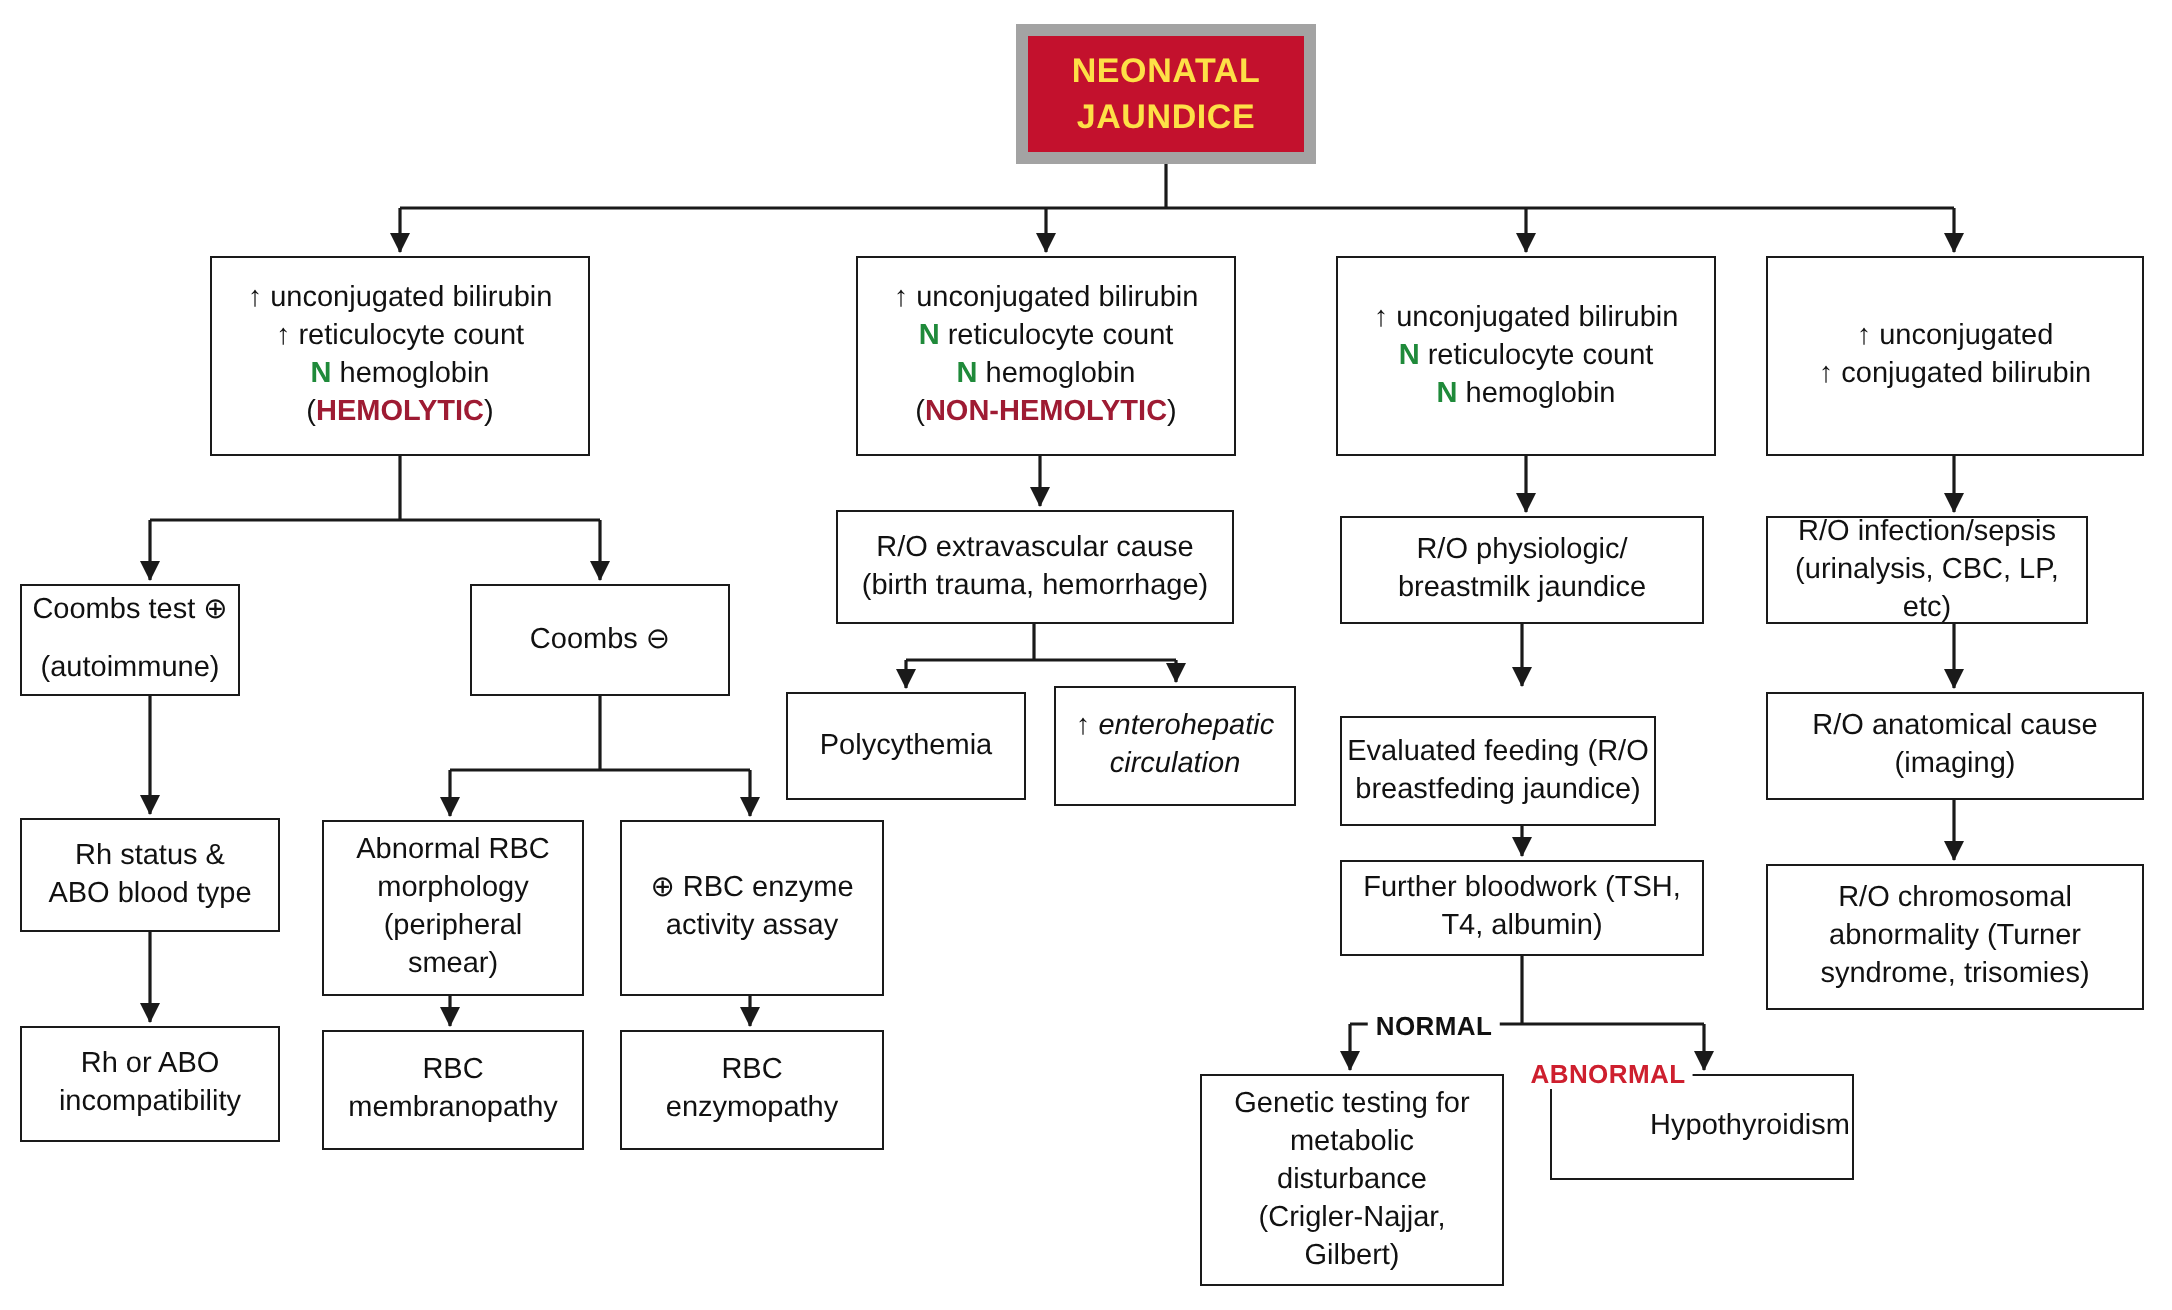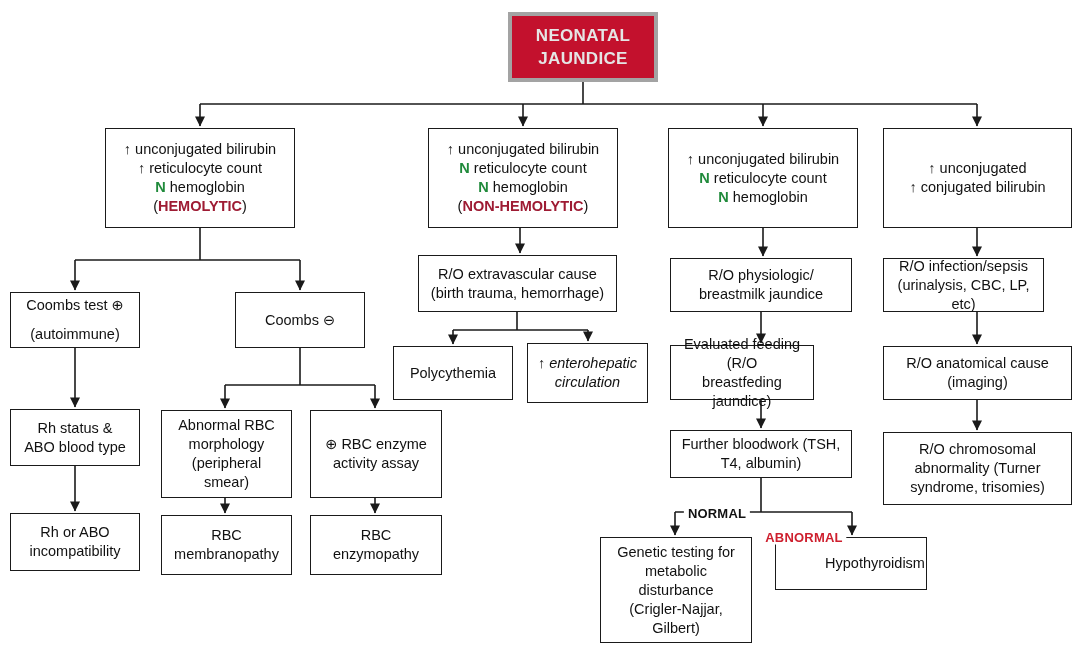--- a/index.html
+++ b/index.html
@@ -2,48 +2,48 @@
 <html style="--banner-red: #c3112d; --maroon: #9e1b33; --green: #1f8a3a; --alert-red: #ce1f2e; --line-black: #1a1a1a;"><head>
 <meta charset="utf-8">
 <style>
   html,body{margin:0;padding:0;background:#fff;}
   #canvas{position:relative;width:1086px;height:655px;background:#ffffff;
     font-family:"Liberation Sans","DejaVu Sans",sans-serif;color:#111;overflow:hidden;}
   #wires{position:absolute;left:0;top:0;width:1086px;height:655px;}
   .node{position:absolute;box-sizing:border-box;background:#fff;border:1.5px solid #1a1a1a;
     display:flex;flex-direction:column;align-items:center;justify-content:center;
     text-align:center;font-size:14.5px;line-height:19px;z-index:2;}
-  .banner{position:absolute;box-sizing:border-box;border:4px solid #a3a3a3;
-    background:var(--banner-red,#c3112d);color:#e5e5e5;font-weight:bold;font-size:17px;line-height:23px;
+  .banner{position:absolute;box-sizing:border-box;border:6px solid #a3a3a3;
+    background:var(--banner-red,#c3112d);color:#fde047;font-weight:bold;font-size:17px;line-height:23px;
     display:flex;flex-direction:column;align-items:center;justify-content:center;
     text-align:center;letter-spacing:.3px;z-index:2;}
   .green{color:var(--green,#1f8a3a);font-weight:bold;}
   .maroon{color:var(--maroon,#9e1b33);font-weight:bold;}
   .conn-label{position:absolute;transform:translate(-50%,-50%);background:#fff;
     padding:0 4px;font-weight:bold;font-size:13px;letter-spacing:.2px;z-index:3;}
   .conn-label.red{color:var(--alert-red,#ce1f2e);margin-top:24px;}
   
   .n-banner{left:508px;top:12px;width:150px;height:70px;}
   .n-b1{left:105px;top:128px;width:190px;height:100px;}
   .n-b2{left:428px;top:128px;width:190px;height:100px;}
   .n-b3{left:668px;top:128px;width:190px;height:100px;}
   .n-b4{left:883px;top:128px;width:189px;height:100px;}
-  .n-coombspos{left:10px;top:292px;width:130px;height:56px;gap:10px;}
+  .n-coombspos{left:10px;top:292px;width:110px;height:56px;gap:10px;}
   .n-coombsneg{left:235px;top:292px;width:130px;height:56px;}
   .n-rhstatus{left:10px;top:409px;width:130px;height:57px;}
   .n-rhabo{left:10px;top:513px;width:130px;height:58px;}
   .n-abnrbc{left:161px;top:410px;width:131px;height:88px;}
   .n-enzassay{left:310px;top:410px;width:132px;height:88px;}
   .n-membrano{left:161px;top:515px;width:131px;height:60px;}
   .n-enzymo{left:310px;top:515px;width:132px;height:60px;}
   .n-extravasc{left:418px;top:255px;width:199px;height:57px;}
   .n-polycyt{left:393px;top:346px;width:120px;height:54px;}
   .n-enterohep{left:527px;top:343px;width:121px;height:60px;font-style:italic;}
   .n-physio{left:670px;top:258px;width:182px;height:54px;}
-  .n-evalfeed{left:670px;top:345px;width:144px;height:55px;}
+  .n-evalfeed{left:670px;top:358px;width:158px;height:55px;}
   .n-bloodwork{left:670px;top:430px;width:182px;height:48px;}
   .n-genetic{left:600px;top:537px;width:152px;height:106px;}
   .n-hypothyroid{left:775px;top:537px;width:152px;height:53px;padding-left:48px;}
   .n-infection{left:883px;top:258px;width:161px;height:54px;}
   .n-anatomical{left:883px;top:346px;width:189px;height:54px;}
   .n-chromosomal{left:883px;top:432px;width:189px;height:73px;}
   .lbl-normal{left:717px;top:513px;}
   .lbl-abnormal{left:804px;top:513px;}
 </style>
 </head>

